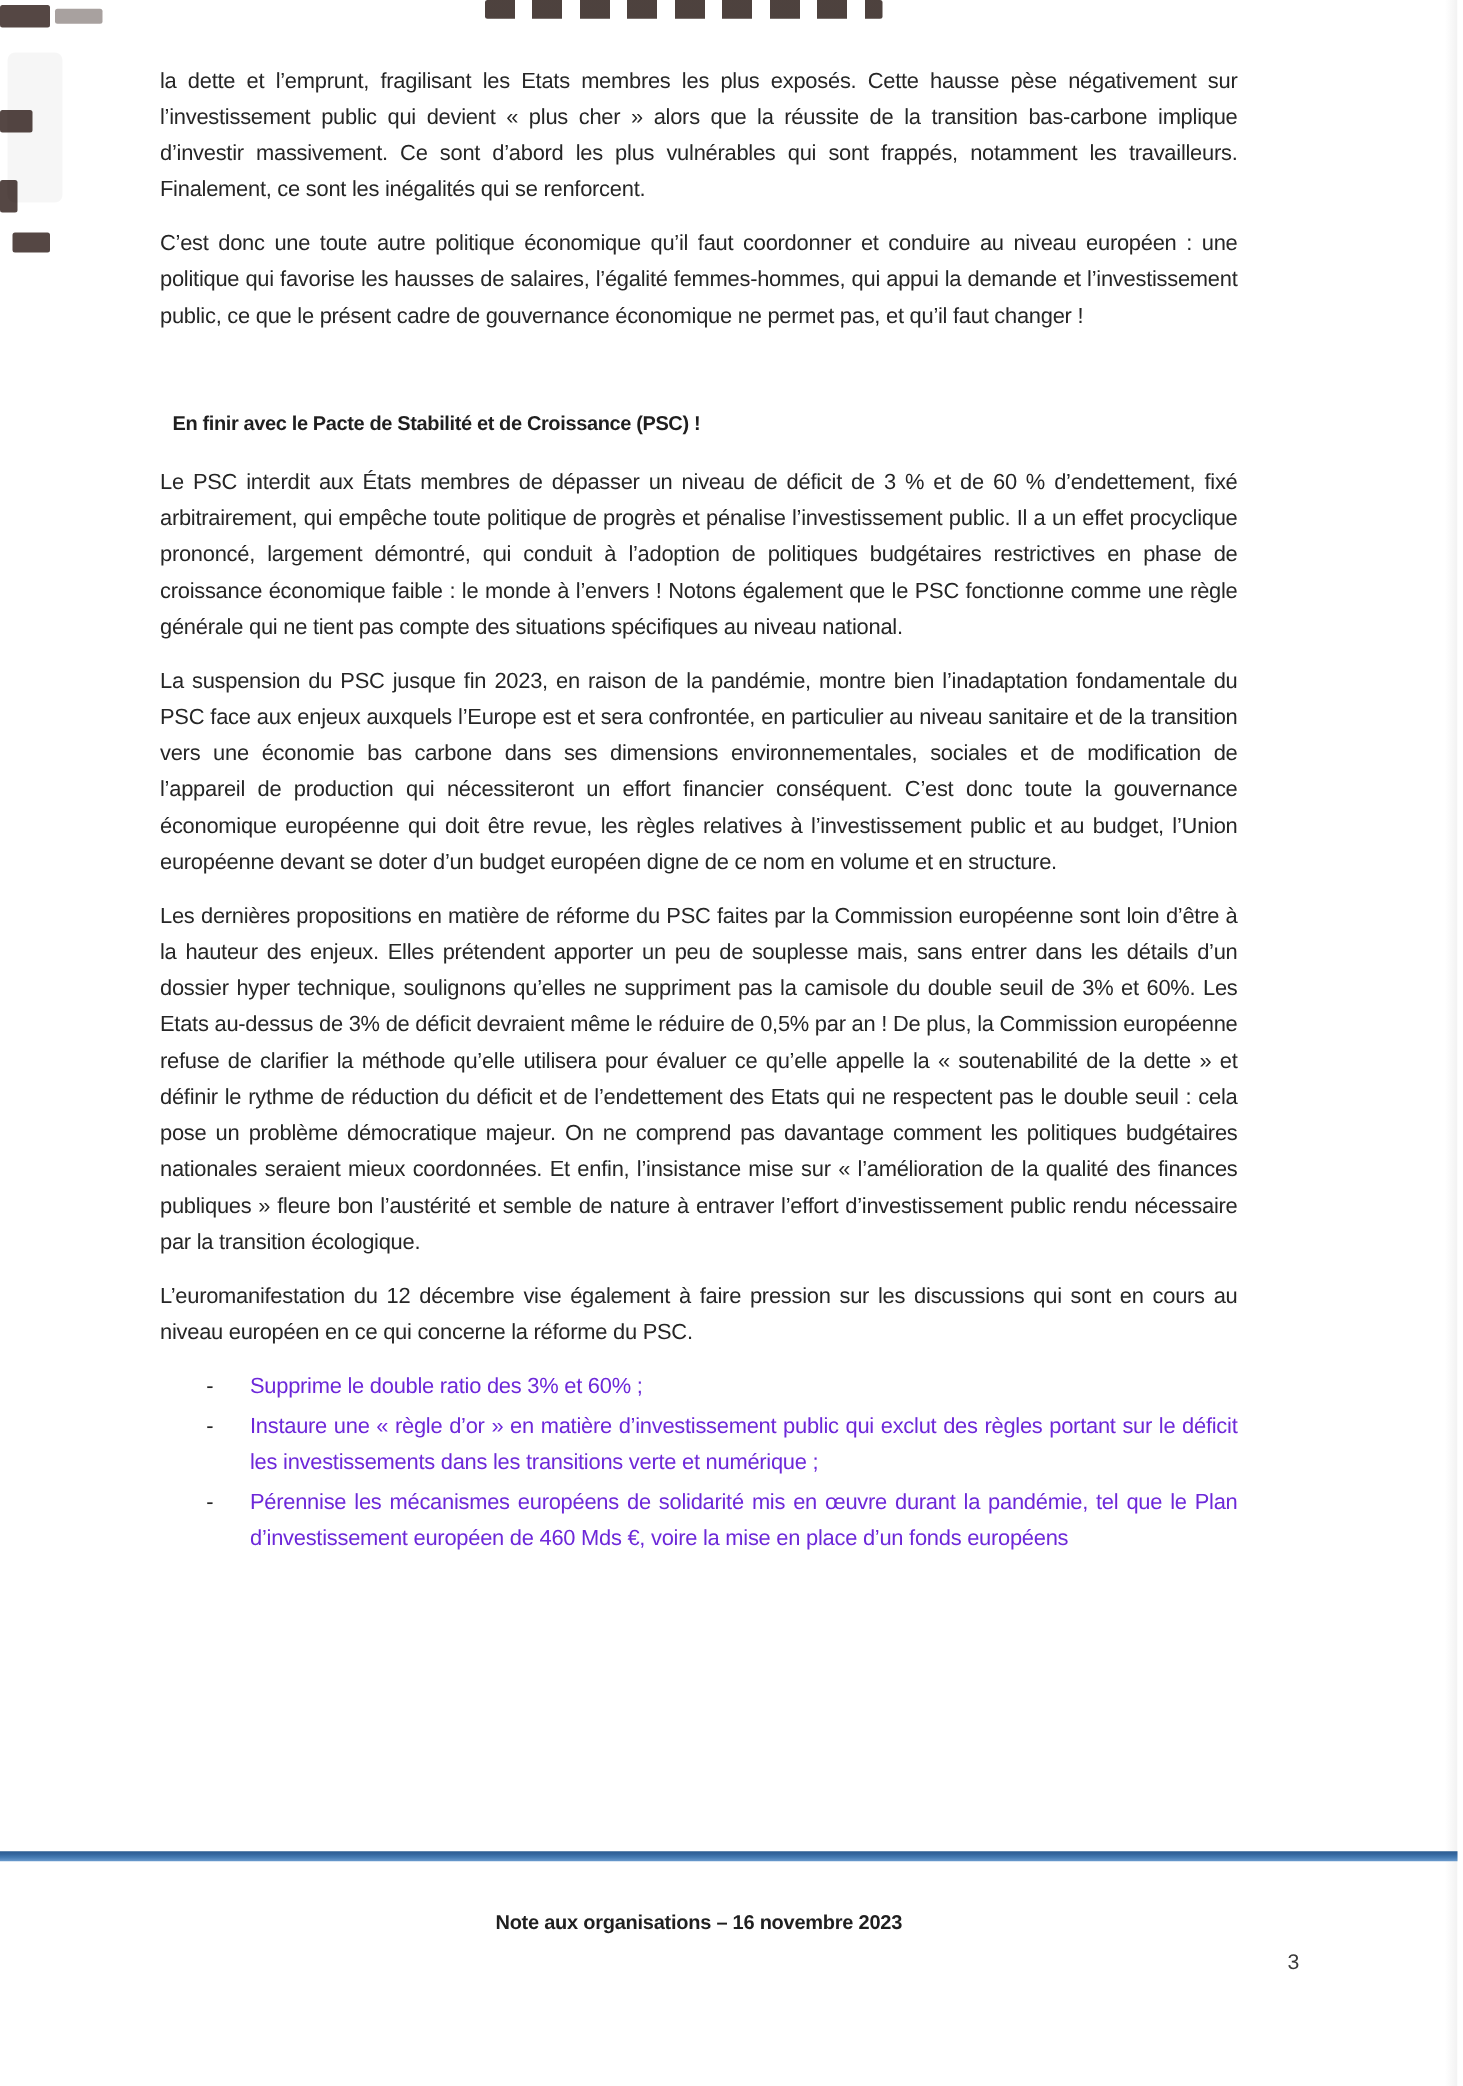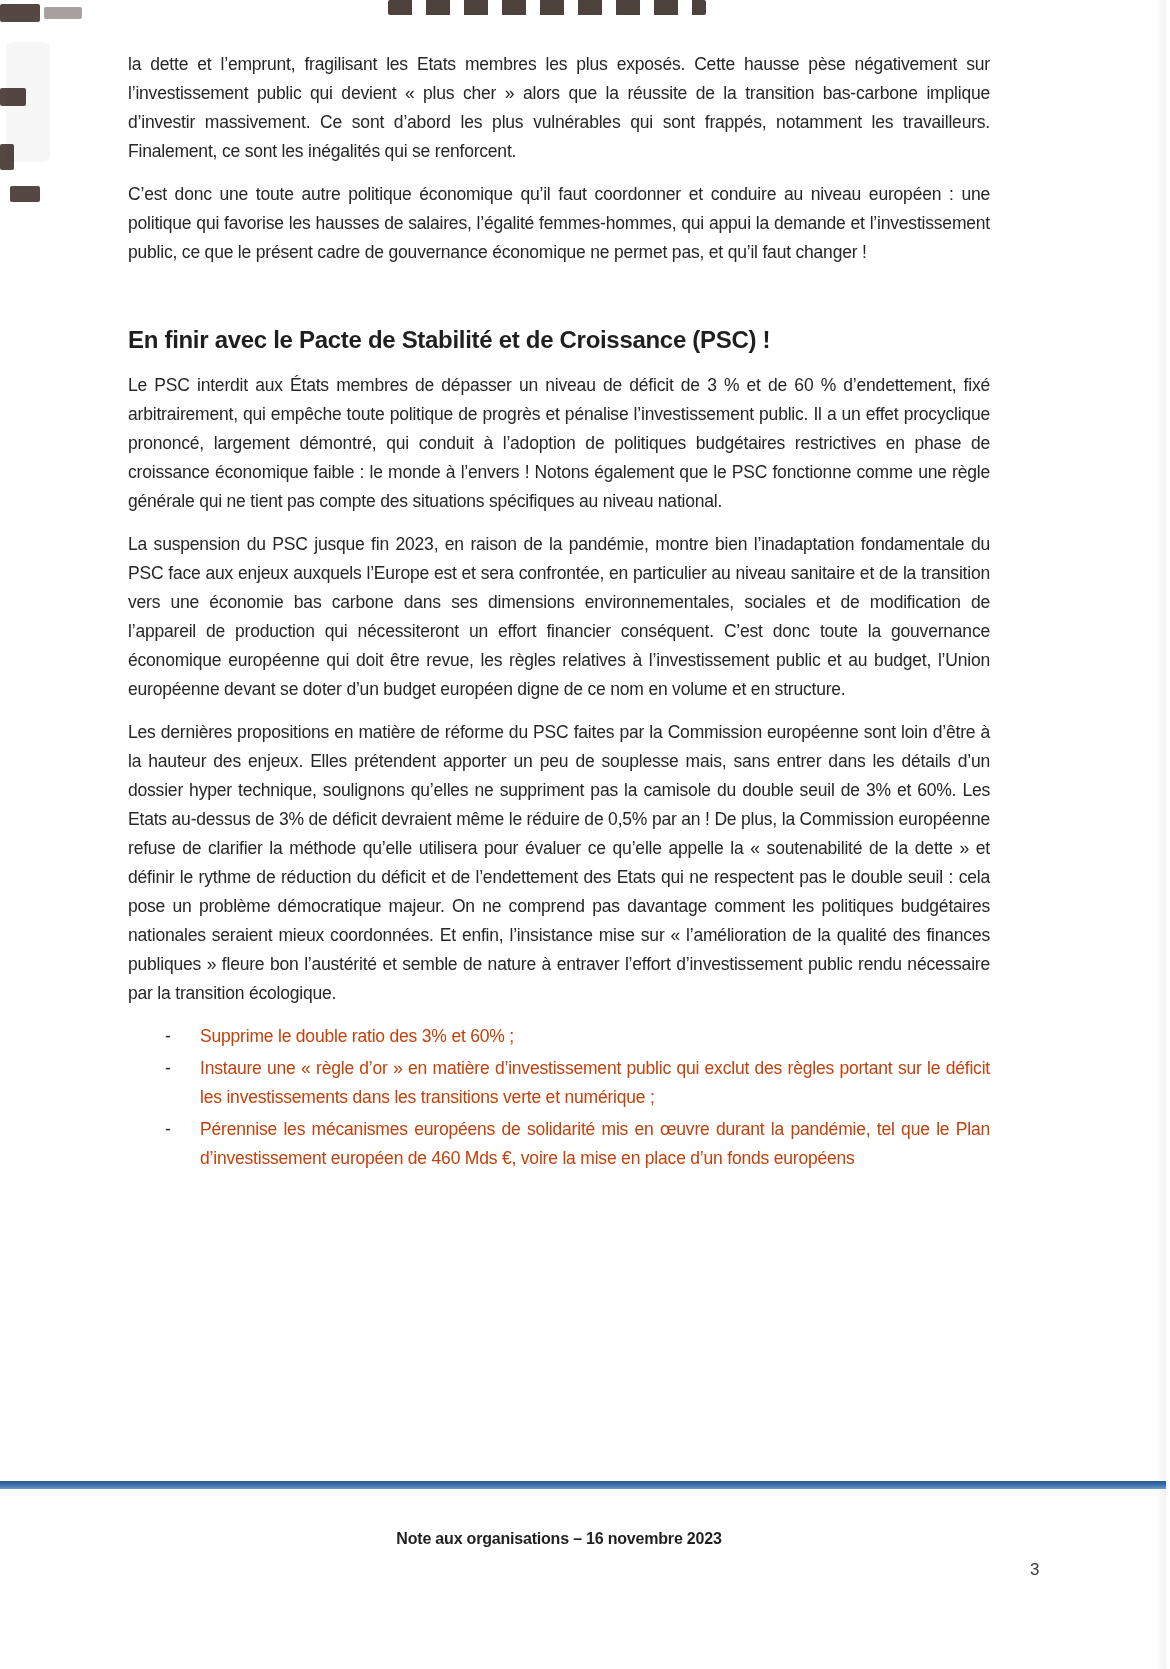--- a/index.html
+++ b/index.html
@@ -33,43 +33,43 @@
   }
   .content p {
     margin:0 0 14px 0;
     font-size:17.5px;
     line-height:29px;
     letter-spacing:-0.2px;
     text-align:justify;
     color:#262626;
   }
   h2.section-heading {
-    margin:58px 0 16px 0;
-    font-size:24px;
+    margin:58px 0 16px 10px;
+    font-size:16px;
     line-height:30px;
     font-weight:bold;
     letter-spacing:-0.3px;
     color:#1f1f1f;
   }
 
   
   .bullet-list { margin-top:0; }
   .bullet { display:flex; margin:0 0 3px 0; }
   .bullet-marker {
     flex:0 0 72px;
     padding-left:37px;
     box-sizing:border-box;
     font-size:17.5px; line-height:29px; color:#262626;
   }
   .bullet-body {
     flex:1;
     font-size:17.5px; line-height:29px;
     letter-spacing:-0.2px;
     text-align:justify;
-    color:#c2410c;
+    color:#6d28d9;
   }
 
   
   .footer-rule {
     position:absolute; left:0; top:1481px; width:1170px; height:8px;
     background:linear-gradient(180deg, #2b5c91 0%, #34669e 30%, #4379b1 60%, #6b9bce 100%);
   }
   .footer-note {
     position:absolute; left:128px; top:1506px; width:862px;
     text-align:center;
@@ -99,20 +99,21 @@
 
   <div class="content">
     <p>la dette et l’emprunt, fragilisant les Etats membres les plus exposés. Cette hausse pèse négativement sur l’investissement public qui devient « plus cher » alors que la réussite de la transition bas-carbone implique d’investir massivement. Ce sont d’abord les plus vulnérables qui sont frappés, notamment les travailleurs. Finalement, ce sont les inégalités qui se renforcent.</p>
     <p>C’est donc une toute autre politique économique qu’il faut coordonner et conduire au niveau européen : une politique qui favorise les hausses de salaires, l’égalité femmes-hommes, qui appui la demande et l’investissement public, ce que le présent cadre de gouvernance économique ne permet pas, et qu’il faut changer !</p>
 
     <h2 class="section-heading">En finir avec le Pacte de Stabilité et de Croissance (PSC) !</h2>
 
     <p>Le PSC interdit aux États membres de dépasser un niveau de déficit de 3 % et de 60 % d’endettement, fixé arbitrairement, qui empêche toute politique de progrès et pénalise l’investissement public. Il a un effet procyclique prononcé, largement démontré, qui conduit à l’adoption de politiques budgétaires restrictives en phase de croissance économique faible : le monde à l’envers ! Notons également que le PSC fonctionne comme une règle générale qui ne tient pas compte des situations spécifiques au niveau national.</p>
     <p>La suspension du PSC jusque fin 2023, en raison de la pandémie, montre bien l’inadaptation fondamentale du PSC face aux enjeux auxquels l’Europe est et sera confrontée, en particulier au niveau sanitaire et de la transition vers une économie bas carbone dans ses dimensions environnementales, sociales et de modification de l’appareil de production qui nécessiteront un effort financier conséquent. C’est donc toute la gouvernance économique européenne qui doit être revue, les règles relatives à l’investissement public et au budget, l’Union européenne devant se doter d’un budget européen digne de ce nom en volume et en structure.</p>
     <p>Les dernières propositions en matière de réforme du PSC faites par la Commission européenne sont loin d’être à la hauteur des enjeux. Elles prétendent apporter un peu de souplesse mais, sans entrer dans les détails d’un dossier hyper technique, soulignons qu’elles ne suppriment pas la camisole du double seuil de 3% et 60%. Les Etats au-dessus de 3% de déficit devraient même le réduire de 0,5% par an ! De plus, la Commission européenne refuse de clarifier la méthode qu’elle utilisera pour évaluer ce qu’elle appelle la « soutenabilité de la dette » et définir le rythme de réduction du déficit et de l’endettement des Etats qui ne respectent pas le double seuil : cela pose un problème démocratique majeur. On ne comprend pas davantage comment les politiques budgétaires nationales seraient mieux coordonnées. Et enfin, l’insistance mise sur « l’amélioration de la qualité des finances publiques » fleure bon l’austérité et semble de nature à entraver l’effort d’investissement public rendu nécessaire par la transition écologique.</p>
+    <p>L’euromanifestation du 12 décembre vise également à faire pression sur les discussions qui sont en cours au niveau européen en ce qui concerne la réforme du PSC.</p>
 
     <div class="bullet-list">
       <div class="bullet">
         <span class="bullet-marker">-</span>
         <div class="bullet-body">Supprime le double ratio des 3% et 60% ;</div>
       </div>
       <div class="bullet">
         <span class="bullet-marker">-</span>
         <div class="bullet-body">Instaure une « règle d’or » en matière d’investissement public qui exclut des règles portant sur le déficit les investissements dans les transitions verte et numérique ;</div>
       </div>

